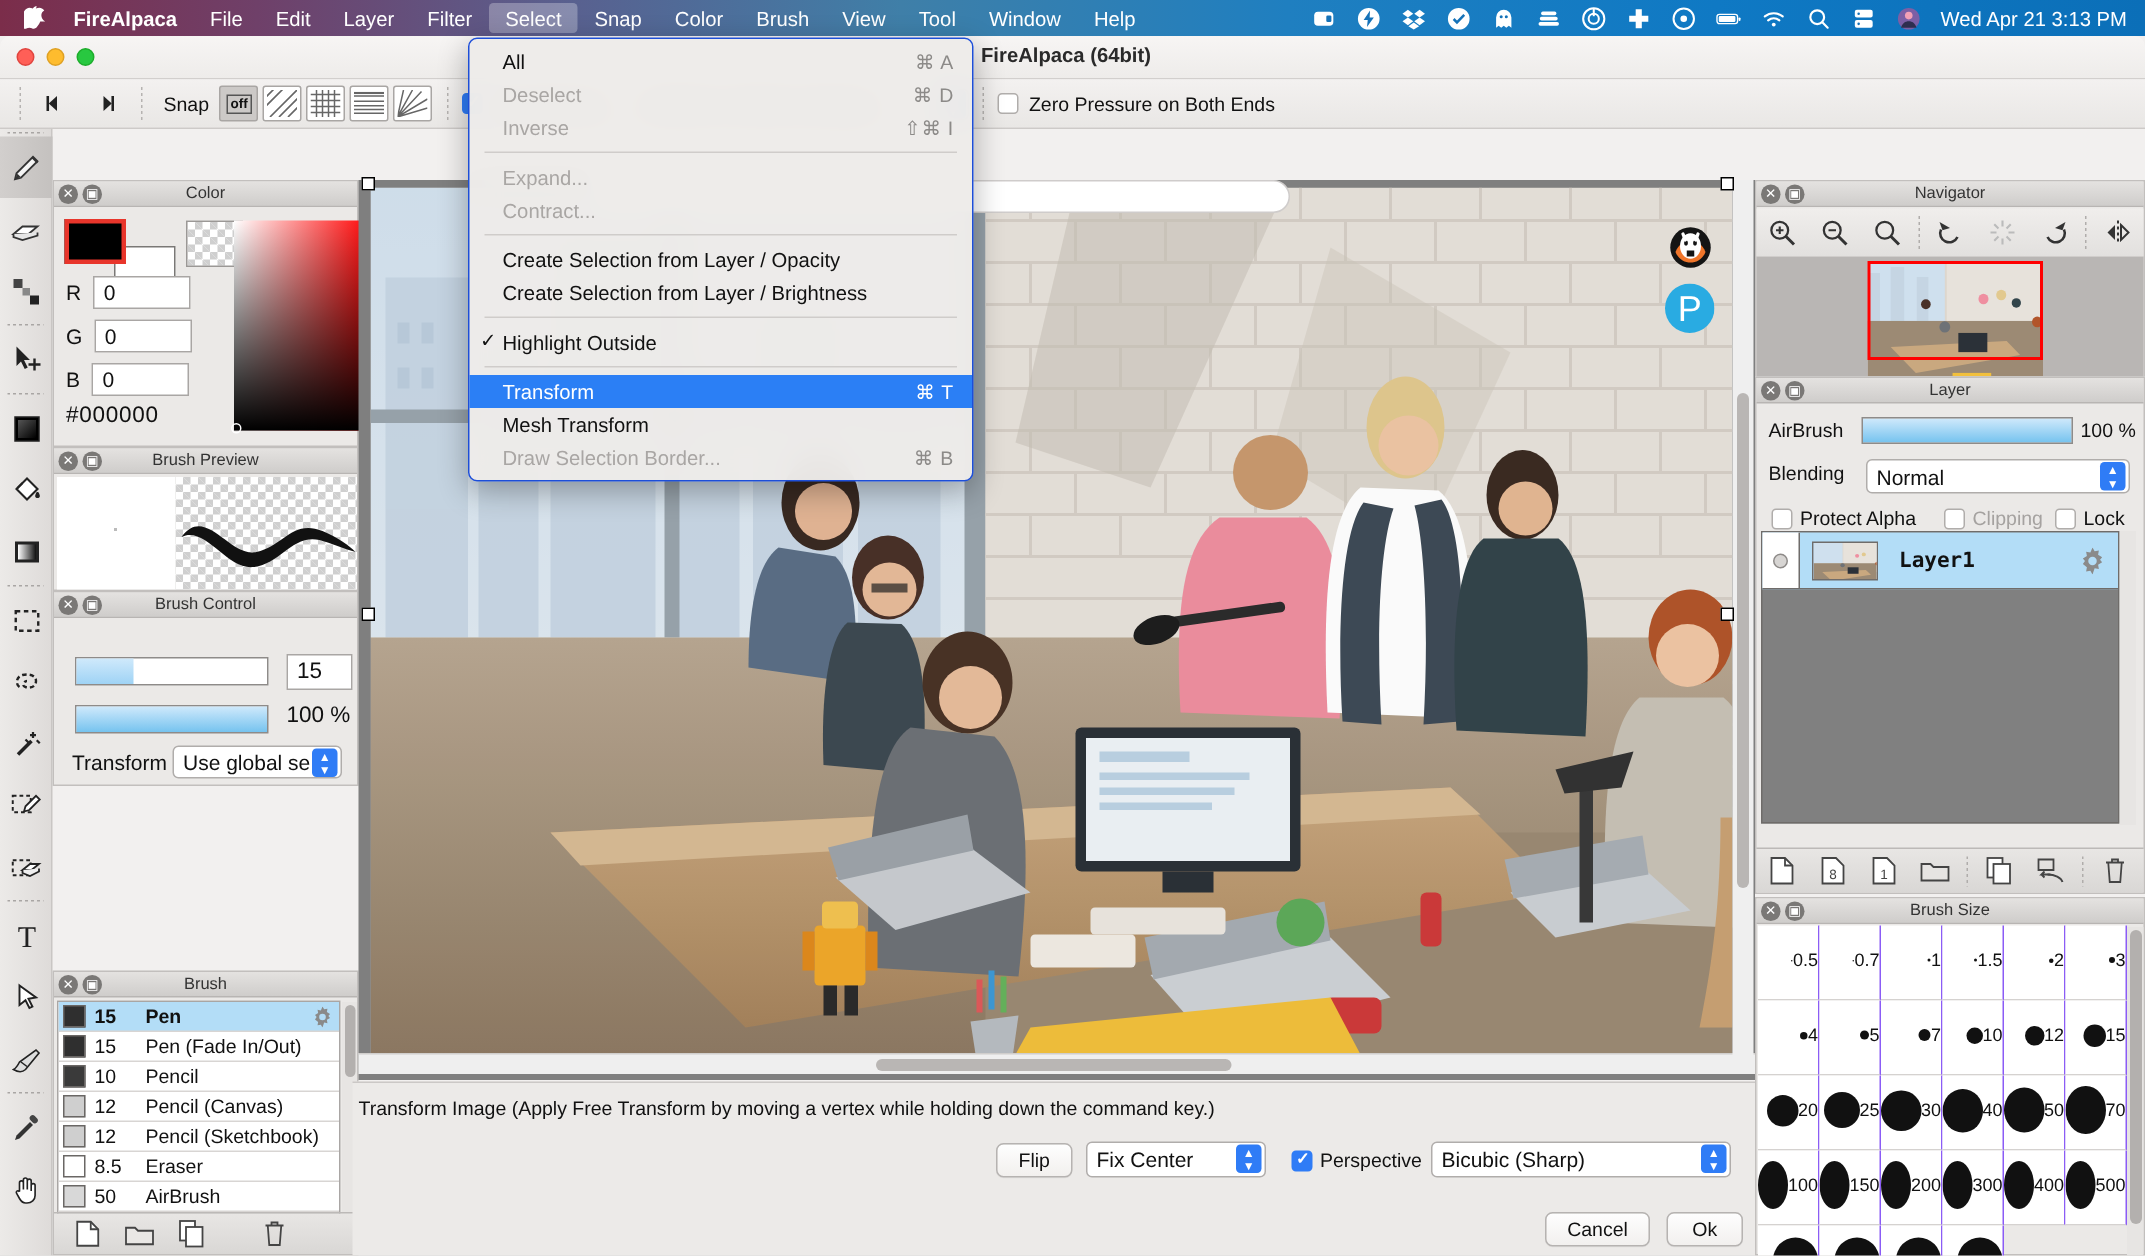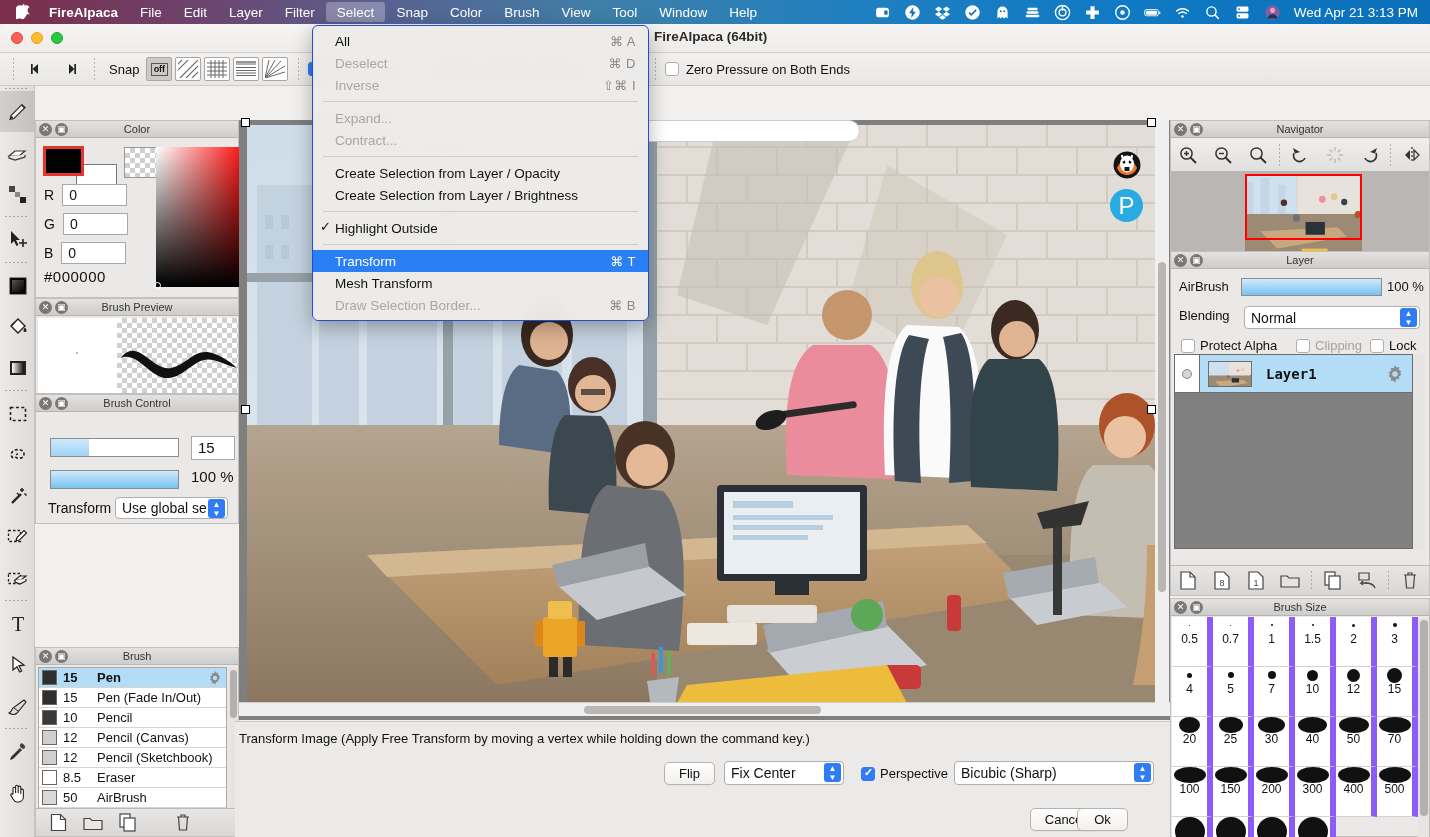--- a/index.html
+++ b/index.html
@@ -196,23 +196,23 @@
   .ltoolbar{ position:absolute; left:0; bottom:0; width:258px; height:30px;
              background:linear-gradient(180deg,#e8e6e4,#d9d7d5); border-top:1px solid #bcb9b7;
              display:flex; align-items:center; }
   .ltoolbar .it{ width:34px; display:flex;align-items:center;justify-content:center; }
   .ltoolbar .dv{ width:1px;height:20px;margin:0 4px;
                  background:repeating-linear-gradient(180deg,#b0adab 0 2px,transparent 2px 4px); }
 
   #sizePanel{ left:1170px; top:574px; width:260px; height:239px; }
   .sizegrid{ position:absolute; left:1px; top:18px; width:246px; display:grid;
              grid-template-columns:repeat(6,41px); }
-  .scell{ height:50px; border-right:6px solid #8b5cf6; border-bottom:1px solid #d5d2d0;
-          background:#fff; display:flex; flex-direction:column; align-items:center; justify-content:flex-end;
-          padding-bottom:20px; font-size:12px; overflow:hidden;}
+  .scell{ height:50px; border-right:1px solid #8b5cf6; border-bottom:1px solid #d5d2d0;
+          background:#fff; display:flex; flex-direction:row; align-items:center; justify-content:flex-end;
+          padding-bottom:3px; font-size:12px; overflow:hidden;}
   .scell .dot{ border-radius:50%; background:#111; margin-bottom:auto; margin-top:auto; }
   .scell .lb{ line-height:13px; }
   .sscroll{ position:absolute; left:247px; top:19px; width:11px; height:219px; background:#e7e5e3; }
   .sscroll .th{ position:absolute; left:1.5px; top:2px; width:8px;height:196px;border-radius:4px;background:#b3b0ae;}
 
   
   .tdialog{ position:absolute; left:235px; top:697px; width:935px; height:116px; background:#eceae8;
             border-top:1px solid #cbc8c6; }
   .tmsg{ position:absolute; left:4px; top:9px; font-size:13px; }
   .btn{ background:linear-gradient(180deg,#fefefe,#f2f0ee); border:1px solid #b6b3b1;
@@ -1185,21 +1185,21 @@
       </div>
       <div style="position:absolute;left:626px;top:44px;display:flex;align-items:center;gap:5px;font-size:13px;">
         <span class="chk on"></span>
         <span>Perspective</span>
       </div>
       <div class="selbox" style="position:absolute;left:719px;top:39px;width:200px;height:24px;">
         <span>Bicubic (Sharp)</span>
         <span class="arr">▲<br>▼</span>
       </div>
       <div class="btn" style="position:absolute;left:795px;top:86px;width:70px;height:23px;">Cancel</div>
-      <div class="btn" style="position:absolute;left:842px;top:86px;width:51px;height:23px;">Ok</div>
+      <div class="btn" style="position:absolute;left:876px;top:86px;width:51px;height:23px;">Ok</div>
     </div>
 
   </div>
 
   <div class="menu" id="selectMenu">
       <div class="mi">
         <span>All</span>
         <span class="sc">⌘ A</span>
       </div>
       <div class="mi dis">

